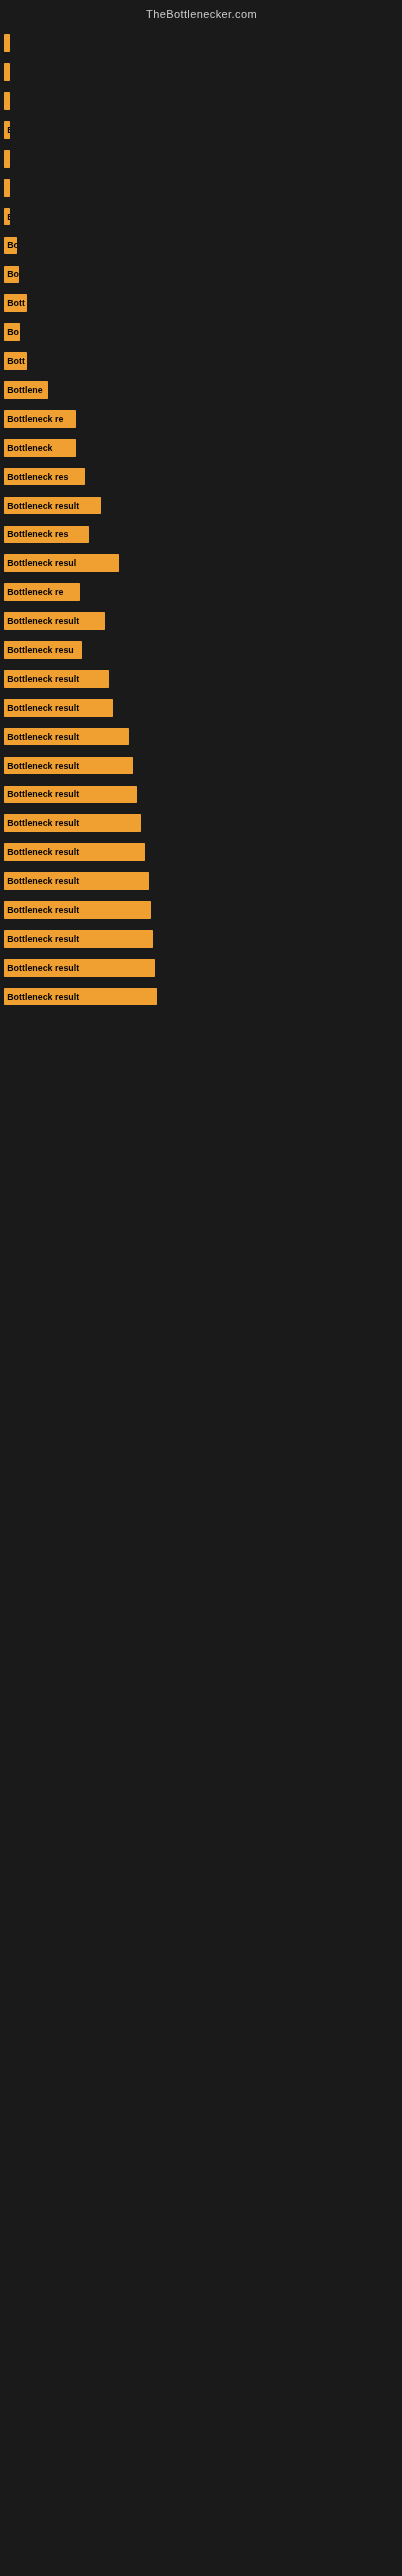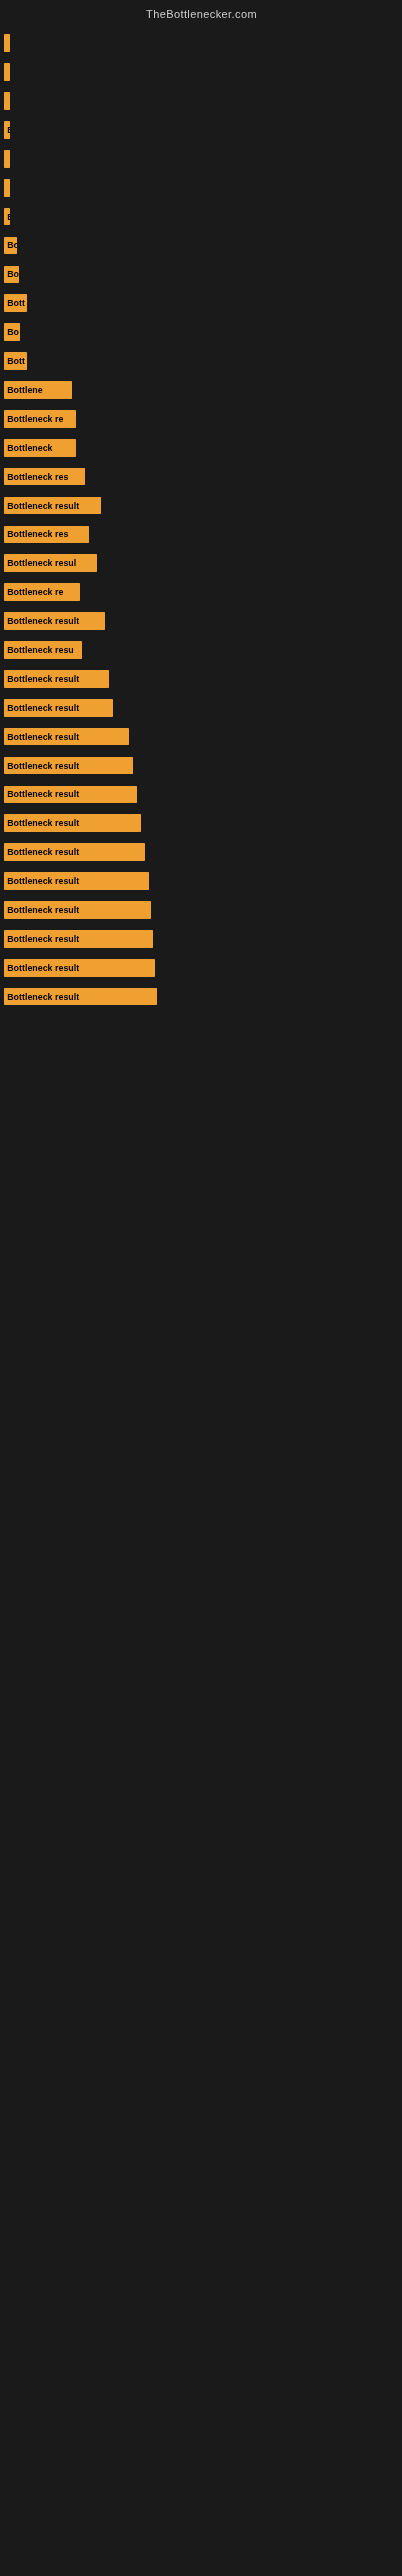--- a/index.html
+++ b/index.html
@@ -111,21 +111,21 @@
       <div class="bar-label" style="width: 16px;">
         <span>Bo</span>
       </div>
     </div>
     <div class="bar-row">
       <div class="bar-label" style="width: 22.5px;">
         <span>Bott</span>
       </div>
     </div>
     <div class="bar-row">
-      <div class="bar-label" style="width: 68px; text-align: right;">
+      <div class="bar-label" style="width: 44px; text-align: right;">
         <span>Bottlene</span>
       </div>
     </div>
     <div class="bar-row">
       <div class="bar-label" style="width: 72px;">
         <span>Bottleneck re</span>
       </div>
     </div>
     <div class="bar-row">
       <div class="bar-label" style="width: 72px;">
@@ -141,21 +141,21 @@
       <div class="bar-label" style="width: 97px;">
         <span>Bottleneck result</span>
       </div>
     </div>
     <div class="bar-row">
       <div class="bar-label" style="width: 85px;">
         <span>Bottleneck res</span>
       </div>
     </div>
     <div class="bar-row">
-      <div class="bar-label" style="width: 93px;">
+      <div class="bar-label" style="width: 115px;">
         <span>Bottleneck resul</span>
       </div>
     </div>
     <div class="bar-row">
       <div class="bar-label" style="width: 76px;">
         <span>Bottleneck re</span>
       </div>
     </div>
     <div class="bar-row">
       <div class="bar-label" style="width: 101px;">

